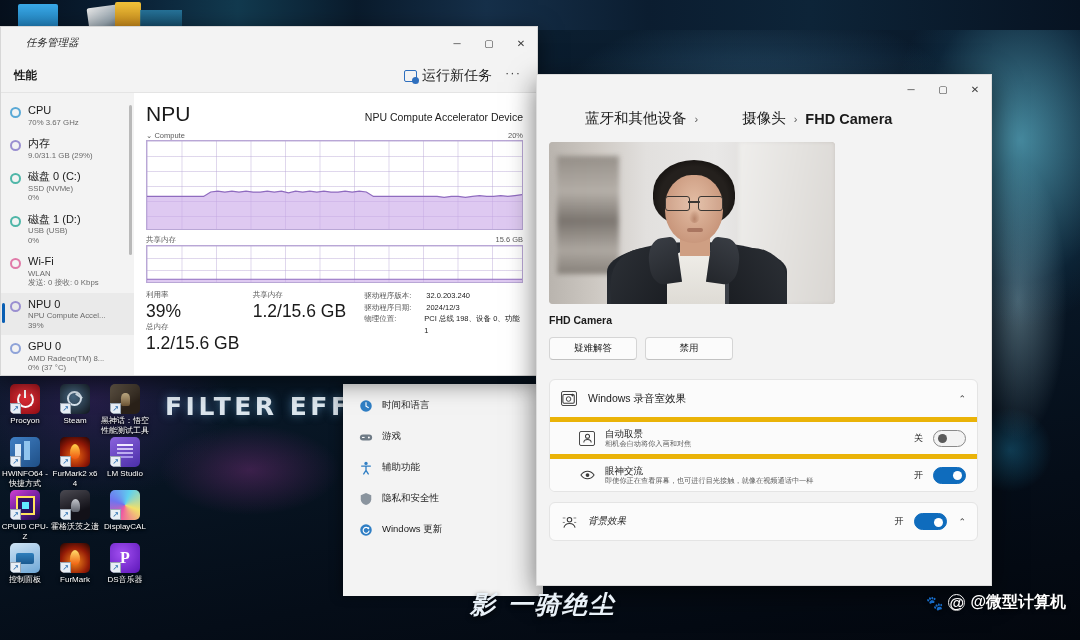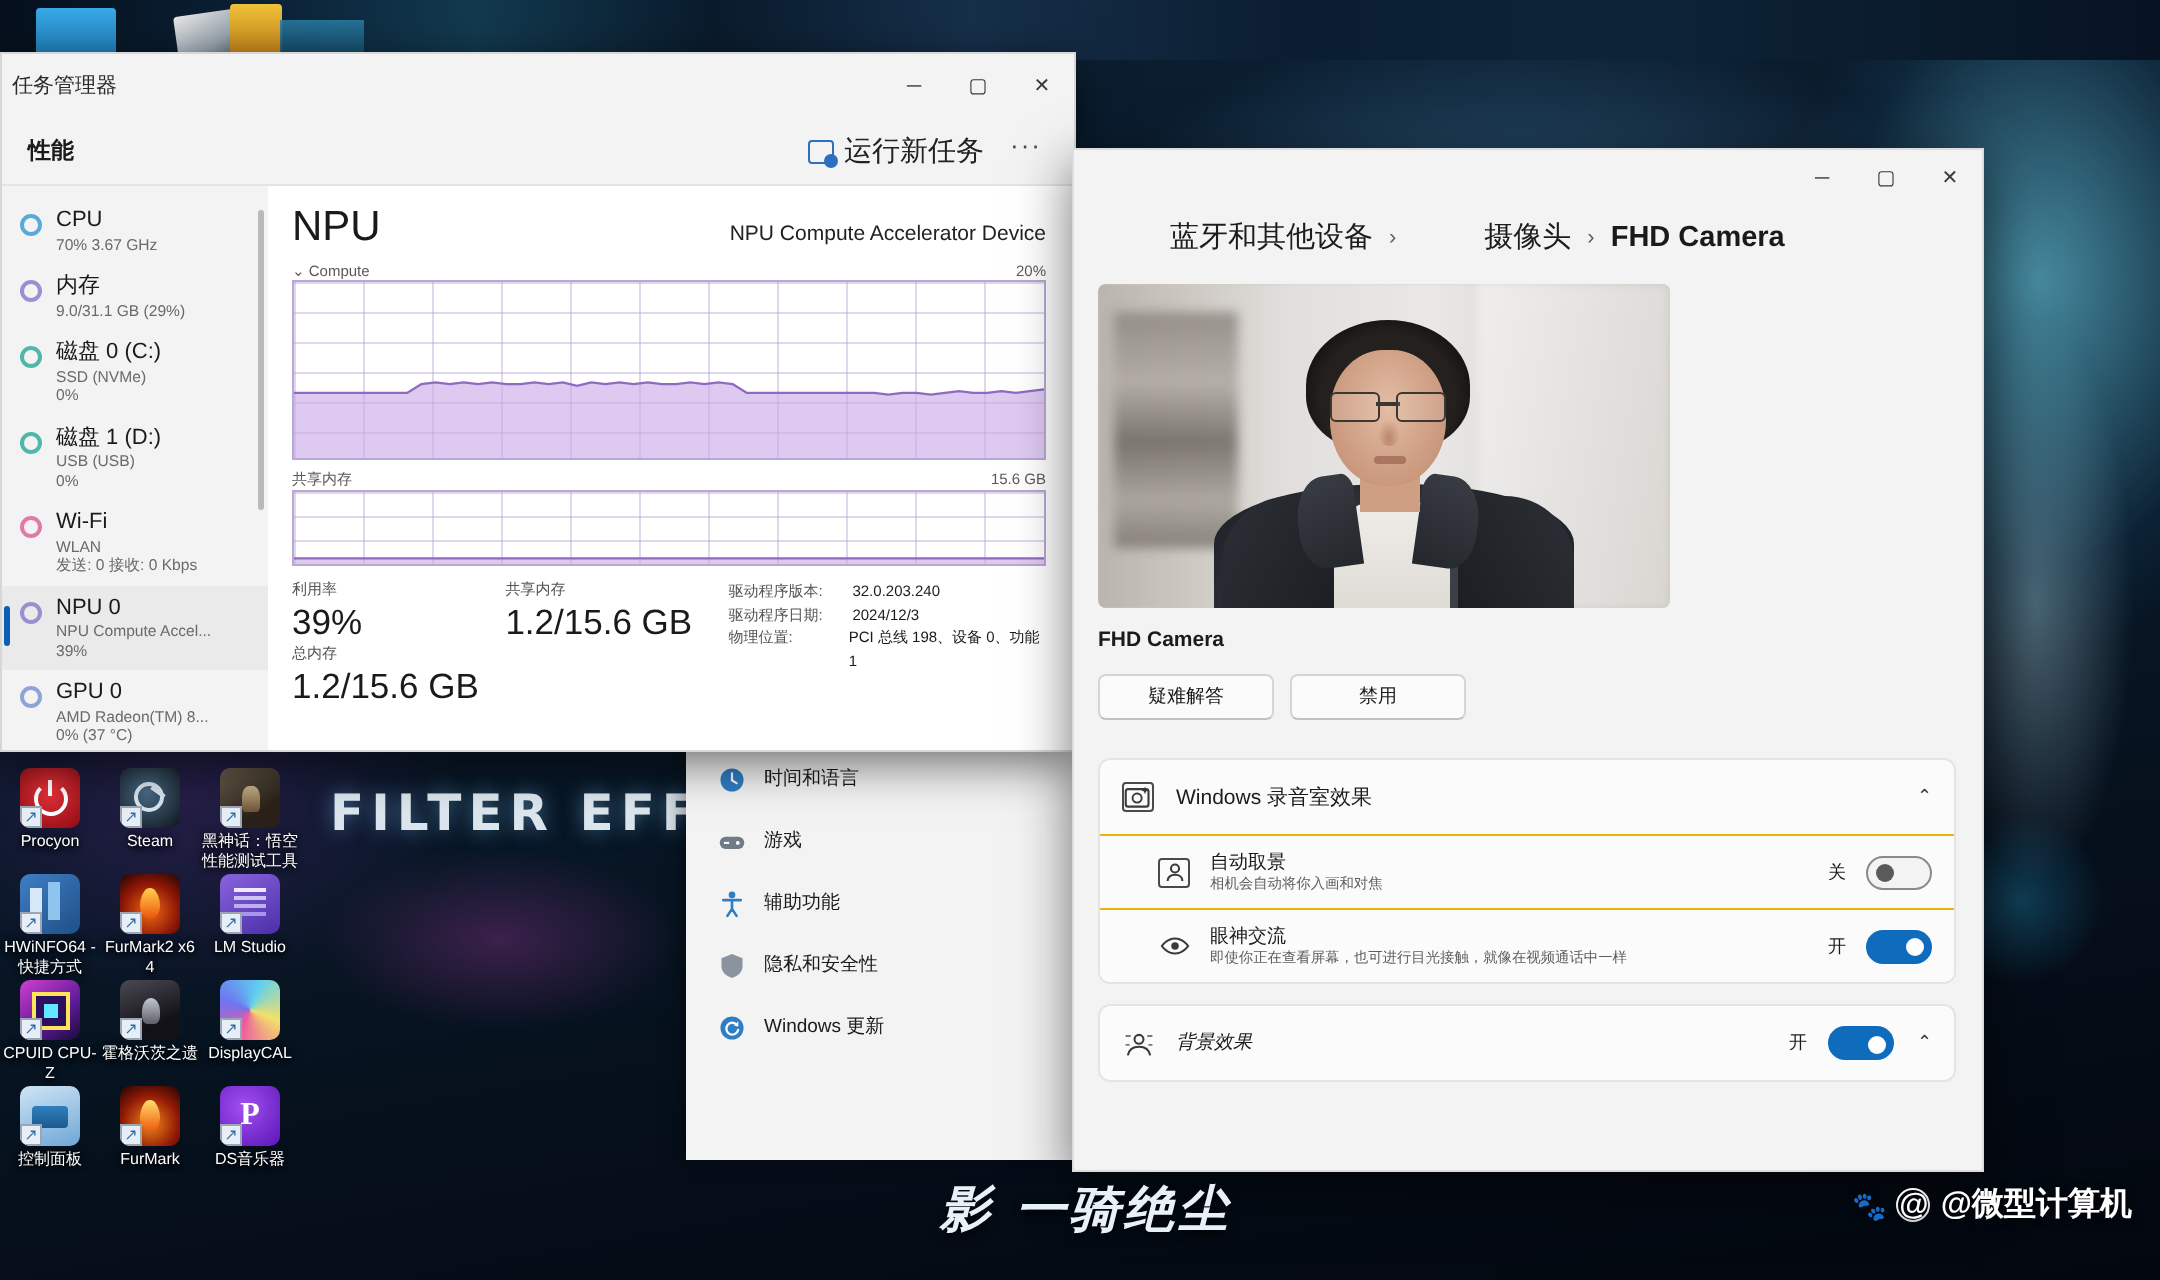--- a/index.html
+++ b/index.html
@@ -93,21 +93,21 @@
 
   
   #taskmgr {
     position: absolute; left: 0px; top: 26px; width: 538px; height: 350px;
     background: #f3f3f3;
     box-shadow: 0 6px 22px rgba(0,0,0,.55);
     display: flex; flex-direction: column;
     border: 1px solid #d7d7d7;
   }
   #tm-titlebar { height: 32px; display: flex; align-items: center; background: #f3f3f3; }
-  #tm-title { font-size: 10.5px; color: #2a2a2a; padding-left: 5px; flex: 1; }
+  #tm-title { font-size: 10.5px; color: #2a2a2a; padding-left: 25px; flex: 1; font-style: italic; }
   .win-btns { display: flex; height: 32px; }
   .win-btn { width: 32px; height: 32px; display: flex; align-items: center; justify-content: center;
     font-size: 10px; color: #3a3a3a; }
   #tm-toolbar { height: 34px; display: flex; align-items: center; padding: 0 10px;
     border-bottom: 1px solid #e4e4e4; }
   #tm-tabname { font-size: 11.5px; color: #1b1b1b; font-weight: 600; flex: 1; padding-left: 3px; }
   #tm-newtask { display: flex; align-items: center; gap: 5px; font-size: 14px; color: #222;
     padding: 3px 7px; border-radius: 4px; }
   #tm-newtask .nt-ico { width: 13px; height: 12px; border: 1.3px solid #2e6fbe; border-radius: 2px;
     position: relative; }
@@ -155,21 +155,21 @@
   .stat-val { font-size: 17.5px; color: #1a1a1a; line-height: 22px; font-weight: 400; }
   #col-util { width: 110px; }
   #col-shared { width: 115px; }
   #col-driver { font-size: 7.5px; color: #333; line-height: 11.5px; }
   .drv-row { display: flex; }
   .drv-k { width: 62px; color: #555; }
   .drv-v { color: #1a1a1a; }
 
   
   #settings-nav {
-    position: absolute; left: 343px; top: 368px; width: 200px; height: 212px;
+    position: absolute; left: 343px; top: 384px; width: 200px; height: 212px;
     background: #f3f3f3; box-shadow: -3px 0 10px rgba(0,0,0,.35);
     padding: 6px 0 0 10px;
   }
   .snav-item { display: flex; align-items: center; gap: 9px; height: 31px; padding-left: 5px;
     border-radius: 4px; }
   .snav-ico { width: 15px; height: 15px; flex: none; display:flex; align-items:center; justify-content:center; }
   .snav-lbl { font-size: 9.5px; color: #1b1b1b; }
 
   
   #settings {
@@ -232,21 +232,21 @@
   .cam-btn { width: 88px; height: 23px; background: #fbfbfb; border: 1px solid #d5d5d5;
     border-bottom-color: #c2c2c2; border-radius: 4px; font-size: 9.5px; color: #1b1b1b;
     display: flex; align-items: center; justify-content: center; }
 
   #studio-card { margin-top: 19px; background: #fbfbfb; border: 1px solid #e4e4e4;
     border-radius: 6px; overflow: hidden; }
   #studio-header { height: 37px; display: flex; align-items: center; padding: 0 11px; gap: 11px; }
   #studio-header .title { font-size: 10.5px; color: #1b1b1b; flex: 1; }
   .chev { font-size: 9px; color: #3a3a3a; }
   .eff-row { height: 37px; display: flex; align-items: center; padding: 0 11px 0 29px; gap: 10px;
-    background: #fbfbfb; border-top: 1px solid #eab308; }
+    background: #fbfbfb; border-top: 5px solid #eab308; }
   .eff-ico { width: 16px; height: 15px; flex: none; border: 1.2px solid #4a4a4a; border-radius: 2px;
     position: relative; display:flex;align-items:center;justify-content:center; }
   .eff-txt { flex: 1; min-width: 0; }
   .eff-title { font-size: 9.5px; color: #1b1b1b; line-height: 11.5px; }
   .eff-desc { font-size: 7.2px; color: #5e5e5e; line-height: 9.5px; white-space: nowrap;
     overflow: hidden; text-overflow: ellipsis; }
   .eff-state { font-size: 9px; color: #1b1b1b; }
   .toggle { width: 33px; height: 17px; border-radius: 10px; position: relative; flex: none; }
   .toggle.off { background: #f3f3f3; border: 1px solid #8a8a8a; }
   .toggle.off .knob { position: absolute; left: 3.5px; top: 3.5px; width: 9px; height: 9px;

